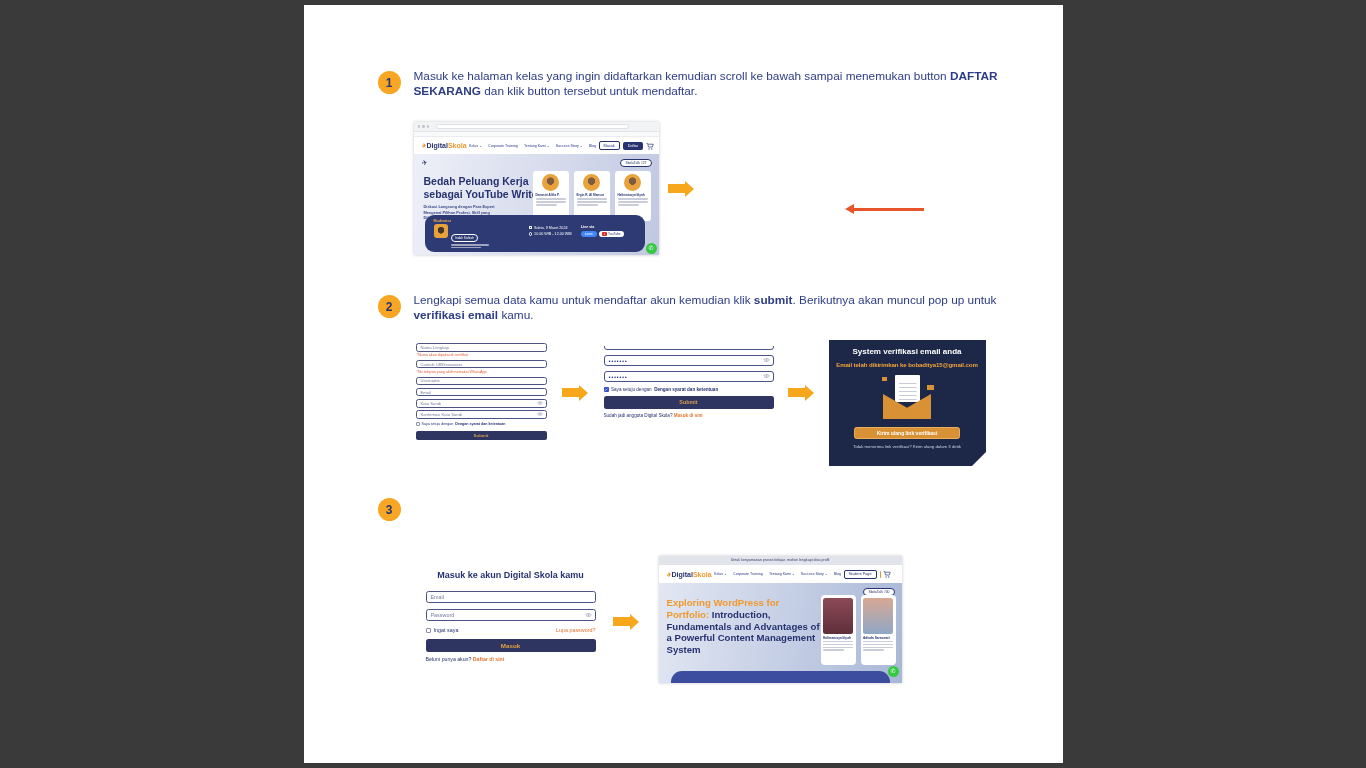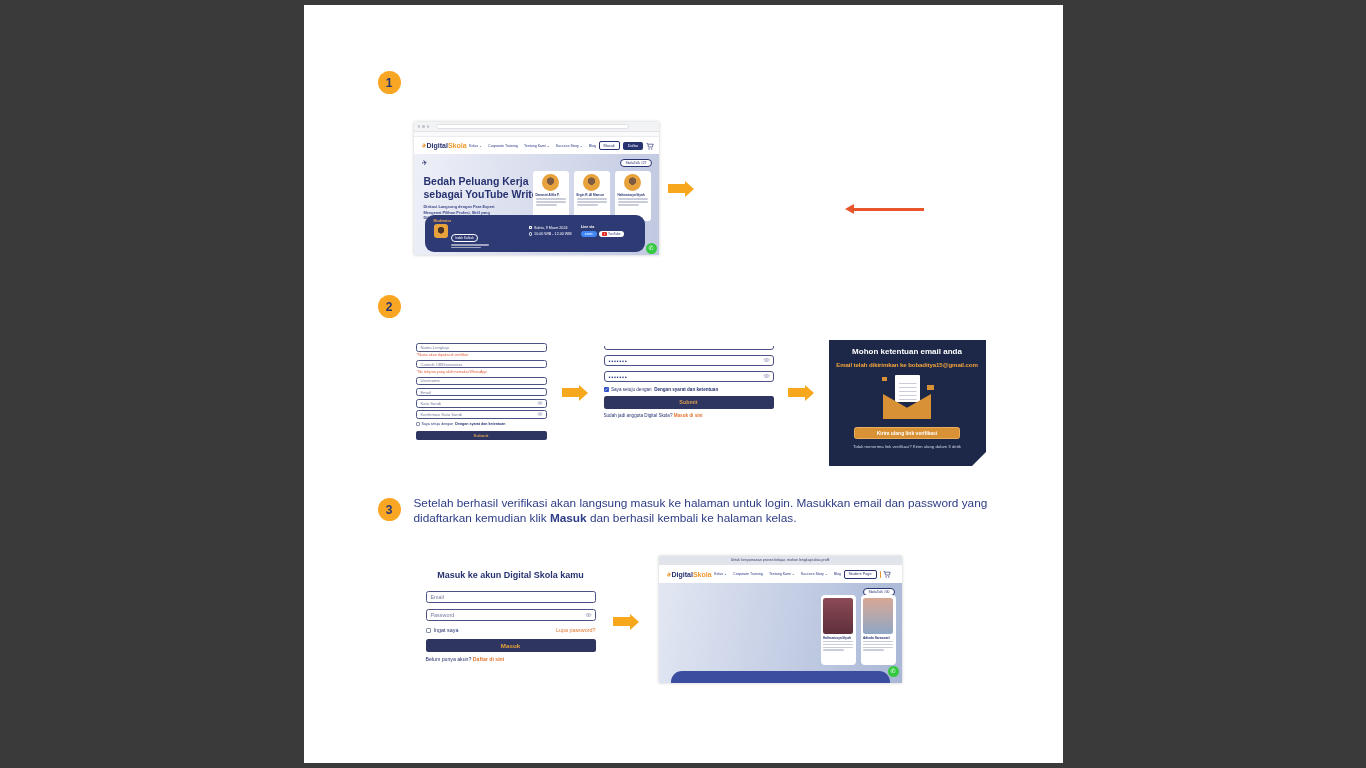--- a/index.html
+++ b/index.html
@@ -162,20 +162,21 @@
   .spk2 b { display:block; font-size:3.2px; color:#273270; margin-top:2px; }
   .s2-bottom { position:absolute; left:12px; right:12px; bottom:-3px; height:15px; background:#3C4C9E; border-radius:11px 11px 0 0; }
   .ic-svg { flex:none; margin-right:3px; }
 </style>
 </head>
 <body>
 
 <div class="paper">
 
   <div class="badge" style="left:74px;top:66px">1</div>
+  <p class="instr" style="top:64px"><span>Masuk ke halaman kelas yang ingin didaftarkan kemudian scroll ke bawah sampai menemukan button </span><b>DAFTAR SEKARANG</b><span> dan klik button tersebut untuk mendaftar.</span></p>
 
   <div class="shot" style="left:110px;top:117px;width:245px;height:133px">
     <div class="chrome">
       <span class="c-dot"></span>
       <span class="c-dot"></span>
       <span class="c-dot"></span>
       <span class="c-url"></span>
     </div>
     <div class="c-bar2"></div>
     <div class="mini-nav">
@@ -262,20 +263,21 @@
       </div>
       <span class="wa">✆</span>
     </div>
   </div>
 
   <div class="blk-arrow" style="left:364px;top:179px"></div>
 
   <div class="red-arrow"></div>
 
   <div class="badge" style="left:74px;top:290px">2</div>
+  <p class="instr" style="top:288px"><span>Lengkapi semua data kamu untuk mendaftar akun kemudian klik </span><b>submit</b><span>. Berikutnya akan muncul pop up untuk </span><b>verifikasi email</b><span> kamu.</span></p>
 
   <div class="form1">
     <div class="fld">
         <span class="ph">Nama Lengkap</span>
       </div>
     <div class="hint">*Nama akan dipakai di sertifikat</div>
     <div class="fld">
         <span class="ph">Contoh: 0855xxxxxxxx</span>
       </div>
     <div class="hint">*No telepon yang aktif memakai WhatsApp</div>
@@ -330,34 +332,33 @@
         <span>Saya setuju dengan </span>
         <b>Dengan syarat dan ketentuan</b>
       </div>
     <div class="submit2">Submit</div>
     <div class="member"><span>Sudah jadi anggota Digital Skola? </span><b>Masuk di sini</b></div>
   </div>
 
   <div class="blk-arrow" style="left:484px;top:383px"></div>
 
   <div class="popup">
-    <div class="pp-title">Mohon ketentuan email anda</div>
+    <div class="pp-title">System verifikasi email anda</div>
     <div class="pp-email">Email telah dikirimkan ke bobaditya15@gmail.com</div>
     <div class="env">
       <i class="env-sheet"></i>
       <i class="env-sq2"></i>
       <i class="env-body"></i>
       <i class="env-sq1"></i>
     </div>
     <div class="pp-btn">Kirim ulang link verifikasi</div>
     <div class="pp-note">Tidak menerima link verifikasi? Kirim ulang dalam 3 detik</div>
   </div>
 
   <div class="badge" style="left:74px;top:493px">3</div>
-  <p class="instr" style="top:491px"><span>Setelah berhasil verifikasi akan langsung masuk ke halaman untuk login. Masukkan email dan password yang didaftarkan kemudian klik </span><b>Masuk</b><span> dan berhasil kembali ke halaman kelas.</span></p>
 
   <div class="login">
     <div class="lg-title">Masuk ke akun Digital Skola kamu</div>
     <div class="fld">
         <span class="ph">Email</span>
       </div>
     <div class="fld">
         <span class="ph">Password</span>
       <svg class="eye" width="7" height="5" viewBox="0 0 12 8">
           <path d="M1 4 C4 0.5 8 0.5 11 4 C8 7.5 4 7.5 1 4 Z" stroke="#858BA6" stroke-width="1" fill="none"></path>
@@ -399,20 +400,21 @@
           <circle cx="4.6" cy="10.4" r="0.9" fill="#273270"></circle>
           <circle cx="8.6" cy="10.4" r="0.9" fill="#273270"></circle>
         </svg>
       <svg width="8" height="8" viewBox="0 0 12 12">
           <path d="M5 1 H2 v10 h3" stroke="#273270" stroke-width="1" fill="none"></path>
           <path d="M6 6 h5 M9 4 l2 2 l-2 2" stroke="#273270" stroke-width="1" fill="none"></path>
         </svg>
     </div>
     <div class="hero2">
       <span class="skola-pill">SkolaTalk #30</span>
+      <div class="s2-title"><span class="s2-ta">Exploring WordPress for Portfolio:</span><span class="s2-tb"> Introduction, Fundamentals and Advantages of a Powerful Content Management System</span></div>
       <div class="s2-cards">
         <div class="spk2">
           <i class="spk2-ph1"></i>
           <b>Halimatusya'diyah</b>
           <i class="tl"></i>
             <i class="tl"></i>
             <i class="tl"></i>
             <i class="tl short"></i>
         </div>
         <div class="spk2">

